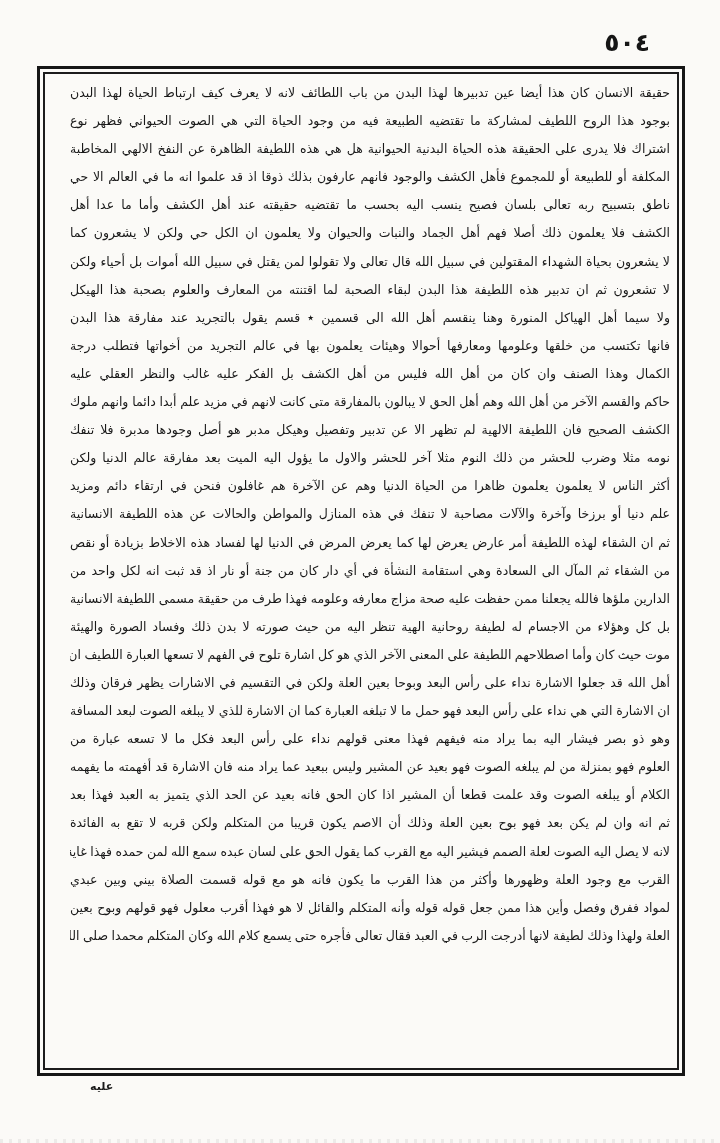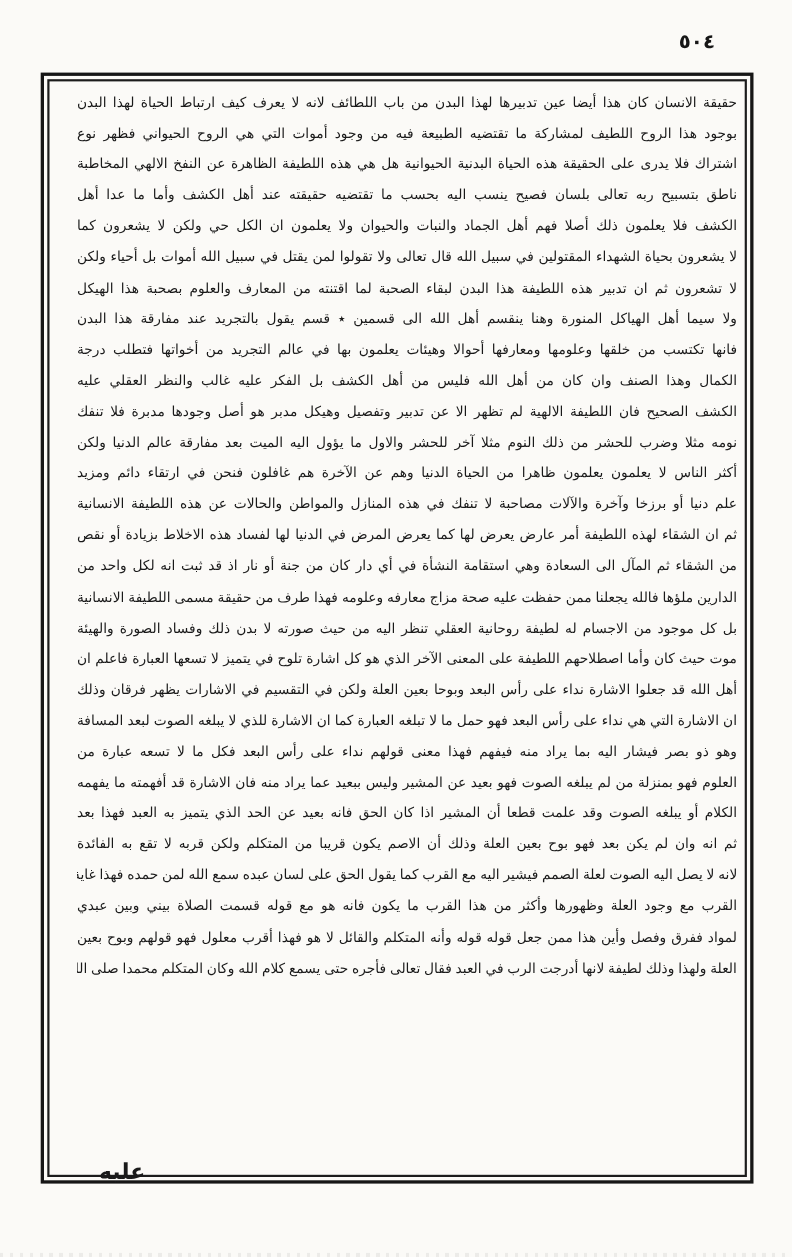--- a/index.html
+++ b/index.html
@@ -14,21 +14,21 @@
     color: #1a1a1a;
   }
   
   .scan-edge {
     position: absolute; left: 0; right: 0; bottom: 0; height: 4px;
     background: repeating-linear-gradient(90deg, rgba(0,0,0,.06) 0 3px, transparent 3px 9px);
   }
   .page-number {
     position: absolute;
     top: 28px; right: 70px;
-    font-size: 18px;
+    font-size: 25px;
     font-weight: bold;
     letter-spacing: 2px;
     color: #161616;
     direction: rtl;
   }
   .frame-outer {
     position: absolute;
     left: 37px; top: 66px;
     width: 648px; height: 1010px;
     border: 3px solid #161616;
@@ -53,54 +53,56 @@
     word-spacing: -0.5px;
     color: #191919;
     text-align: justify;
     text-align-last: justify;
     -moz-text-align-last: justify;
     overflow: hidden;
     white-space: nowrap;
   }
   .catchword {
     position: absolute;
-    left: 90px; top: 1053px;
-    font-size: 20px;
+    left: 90px; top: 1080px;
+    font-size: 11px;
     font-weight: bold;
     direction: rtl;
     color: #1a1a1a;
   }
 </style>
 </head>
 <body>
 
 <div class="page-number">٥٠٤</div>
 
 <div class="frame-outer">
   <div class="frame-inner">
     <div class="text-block" dir="rtl">
         <div class="text-line">حقيقة الانسان كان هذا أيضا عين تدبيرها لهذا البدن من باب اللطائف لانه لا يعرف كيف ارتباط الحياة لهذا البدن</div>
-        <div class="text-line">بوجود هذا الروح اللطيف لمشاركة ما تقتضيه الطبيعة فيه من وجود أموات التي هي الروح الحيواني فظهر نوع</div>
+        <div class="text-line">بوجود هذا الروح اللطيف لمشاركة ما تقتضيه الطبيعة فيه من وجود الحياة التي هي الصوت الحيواني فظهر نوع</div>
         <div class="text-line">اشتراك فلا يدرى على الحقيقة هذه الحياة البدنية الحيوانية هل هي هذه اللطيفة الظاهرة عن النفخ الالهي المخاطبة</div>
+        <div class="text-line">المكلفة أو للطبيعة أو للمجموع فأهل الكشف والوجود فانهم عارفون بذلك ذوقا اذ قد علموا انه ما في العالم الا حي</div>
         <div class="text-line">ناطق بتسبيح ربه تعالى بلسان فصيح ينسب اليه بحسب ما تقتضيه حقيقته عند أهل الكشف وأما ما عدا أهل</div>
         <div class="text-line">الكشف فلا يعلمون ذلك أصلا فهم أهل الجماد والنبات والحيوان ولا يعلمون ان الكل حي ولكن لا يشعرون كما</div>
         <div class="text-line">لا يشعرون بحياة الشهداء المقتولين في سبيل الله قال تعالى ولا تقولوا لمن يقتل في سبيل الله أموات بل أحياء ولكن</div>
         <div class="text-line">لا تشعرون ثم ان تدبير هذه اللطيفة هذا البدن لبقاء الصحبة لما اقتنته من المعارف والعلوم بصحبة هذا الهيكل</div>
         <div class="text-line">ولا سيما أهل الهياكل المنورة وهنا ينقسم أهل الله الى قسمين ٭ قسم يقول بالتجريد عند مفارقة هذا البدن</div>
         <div class="text-line">فانها تكتسب من خلقها وعلومها ومعارفها أحوالا وهيئات يعلمون بها في عالم التجريد من أخواتها فتطلب درجة</div>
         <div class="text-line">الكمال وهذا الصنف وان كان من أهل الله فليس من أهل الكشف بل الفكر عليه غالب والنظر العقلي عليه</div>
+        <div class="text-line">حاكم والقسم الآخر من أهل الله وهم أهل الحق لا يبالون بالمفارقة متى كانت لانهم في مزيد علم أبدا دائما وانهم ملوك</div>
         <div class="text-line">الكشف الصحيح فان اللطيفة الالهية لم تظهر الا عن تدبير وتفصيل وهيكل مدبر هو أصل وجودها مدبرة فلا تنفك</div>
         <div class="text-line">نومه مثلا وضرب للحشر من ذلك النوم مثلا آخر للحشر والاول ما يؤول اليه الميت بعد مفارقة عالم الدنيا ولكن</div>
         <div class="text-line">أكثر الناس لا يعلمون يعلمون ظاهرا من الحياة الدنيا وهم عن الآخرة هم غافلون فنحن في ارتقاء دائم ومزيد</div>
         <div class="text-line">علم دنيا أو برزخا وآخرة والآلات مصاحبة لا تنفك في هذه المنازل والمواطن والحالات عن هذه اللطيفة الانسانية</div>
         <div class="text-line">ثم ان الشقاء لهذه اللطيفة أمر عارض يعرض لها كما يعرض المرض في الدنيا لها لفساد هذه الاخلاط بزيادة أو نقص</div>
         <div class="text-line">من الشقاء ثم المآل الى السعادة وهي استقامة النشأة في أي دار كان من جنة أو نار اذ قد ثبت انه لكل واحد من</div>
         <div class="text-line">الدارين ملؤها فالله يجعلنا ممن حفظت عليه صحة مزاج معارفه وعلومه فهذا طرف من حقيقة مسمى اللطيفة الانسانية</div>
-        <div class="text-line">بل كل موجود من الاجسام له لطيفة روحانية العقلي تنظر اليه من حيث صورته لا بدن ذلك وفساد الصورة والهيئة</div>
-        <div class="text-line">موت حيث كان وأما اصطلاحهم اللطيفة على المعنى الآخر الذي هو كل اشارة تلوح في يتميز لا تسعها العبارة فاعلم ان</div>
+        <div class="text-line">بل كل وهؤلاء من الاجسام له لطيفة روحانية الهية تنظر اليه من حيث صورته لا بدن ذلك وفساد الصورة والهيئة</div>
+        <div class="text-line">موت حيث كان وأما اصطلاحهم اللطيفة على المعنى الآخر الذي هو كل اشارة تلوح في الفهم لا تسعها العبارة اللطيف ان</div>
         <div class="text-line">أهل الله قد جعلوا الاشارة نداء على رأس البعد وبوحا بعين العلة ولكن في التقسيم في الاشارات يظهر فرقان وذلك</div>
         <div class="text-line">ان الاشارة التي هي نداء على رأس البعد فهو حمل ما لا تبلغه العبارة كما ان الاشارة للذي لا يبلغه الصوت لبعد المسافة</div>
         <div class="text-line">وهو ذو بصر فيشار اليه بما يراد منه فيفهم فهذا معنى قولهم نداء على رأس البعد فكل ما لا تسعه عبارة من</div>
         <div class="text-line">العلوم فهو بمنزلة من لم يبلغه الصوت فهو بعيد عن المشير وليس ببعيد عما يراد منه فان الاشارة قد أفهمته ما يفهمه</div>
         <div class="text-line">الكلام أو يبلغه الصوت وقد علمت قطعا أن المشير اذا كان الحق فانه بعيد عن الحد الذي يتميز به العبد فهذا بعد</div>
         <div class="text-line">ثم انه وان لم يكن بعد فهو بوح بعين العلة وذلك أن الاصم يكون قريبا من المتكلم ولكن قربه لا تقع به الفائدة</div>
         <div class="text-line">لانه لا يصل اليه الصوت لعلة الصمم فيشير اليه مع القرب كما يقول الحق على لسان عبده سمع الله لمن حمده فهذا غاية</div>
         <div class="text-line">القرب مع وجود العلة وظهورها وأكثر من هذا القرب ما يكون فانه هو مع قوله قسمت الصلاة بيني وبين عبدي</div>
         <div class="text-line">لمواد ففرق وفصل وأين هذا ممن جعل قوله قوله وأنه المتكلم والقائل لا هو فهذا أقرب معلول فهو قولهم وبوح بعين</div>
         <div class="text-line">العلة ولهذا وذلك لطيفة لانها أدرجت الرب في العبد فقال تعالى فأجره حتى يسمع كلام الله وكان المتكلم محمدا صلى الله</div>

